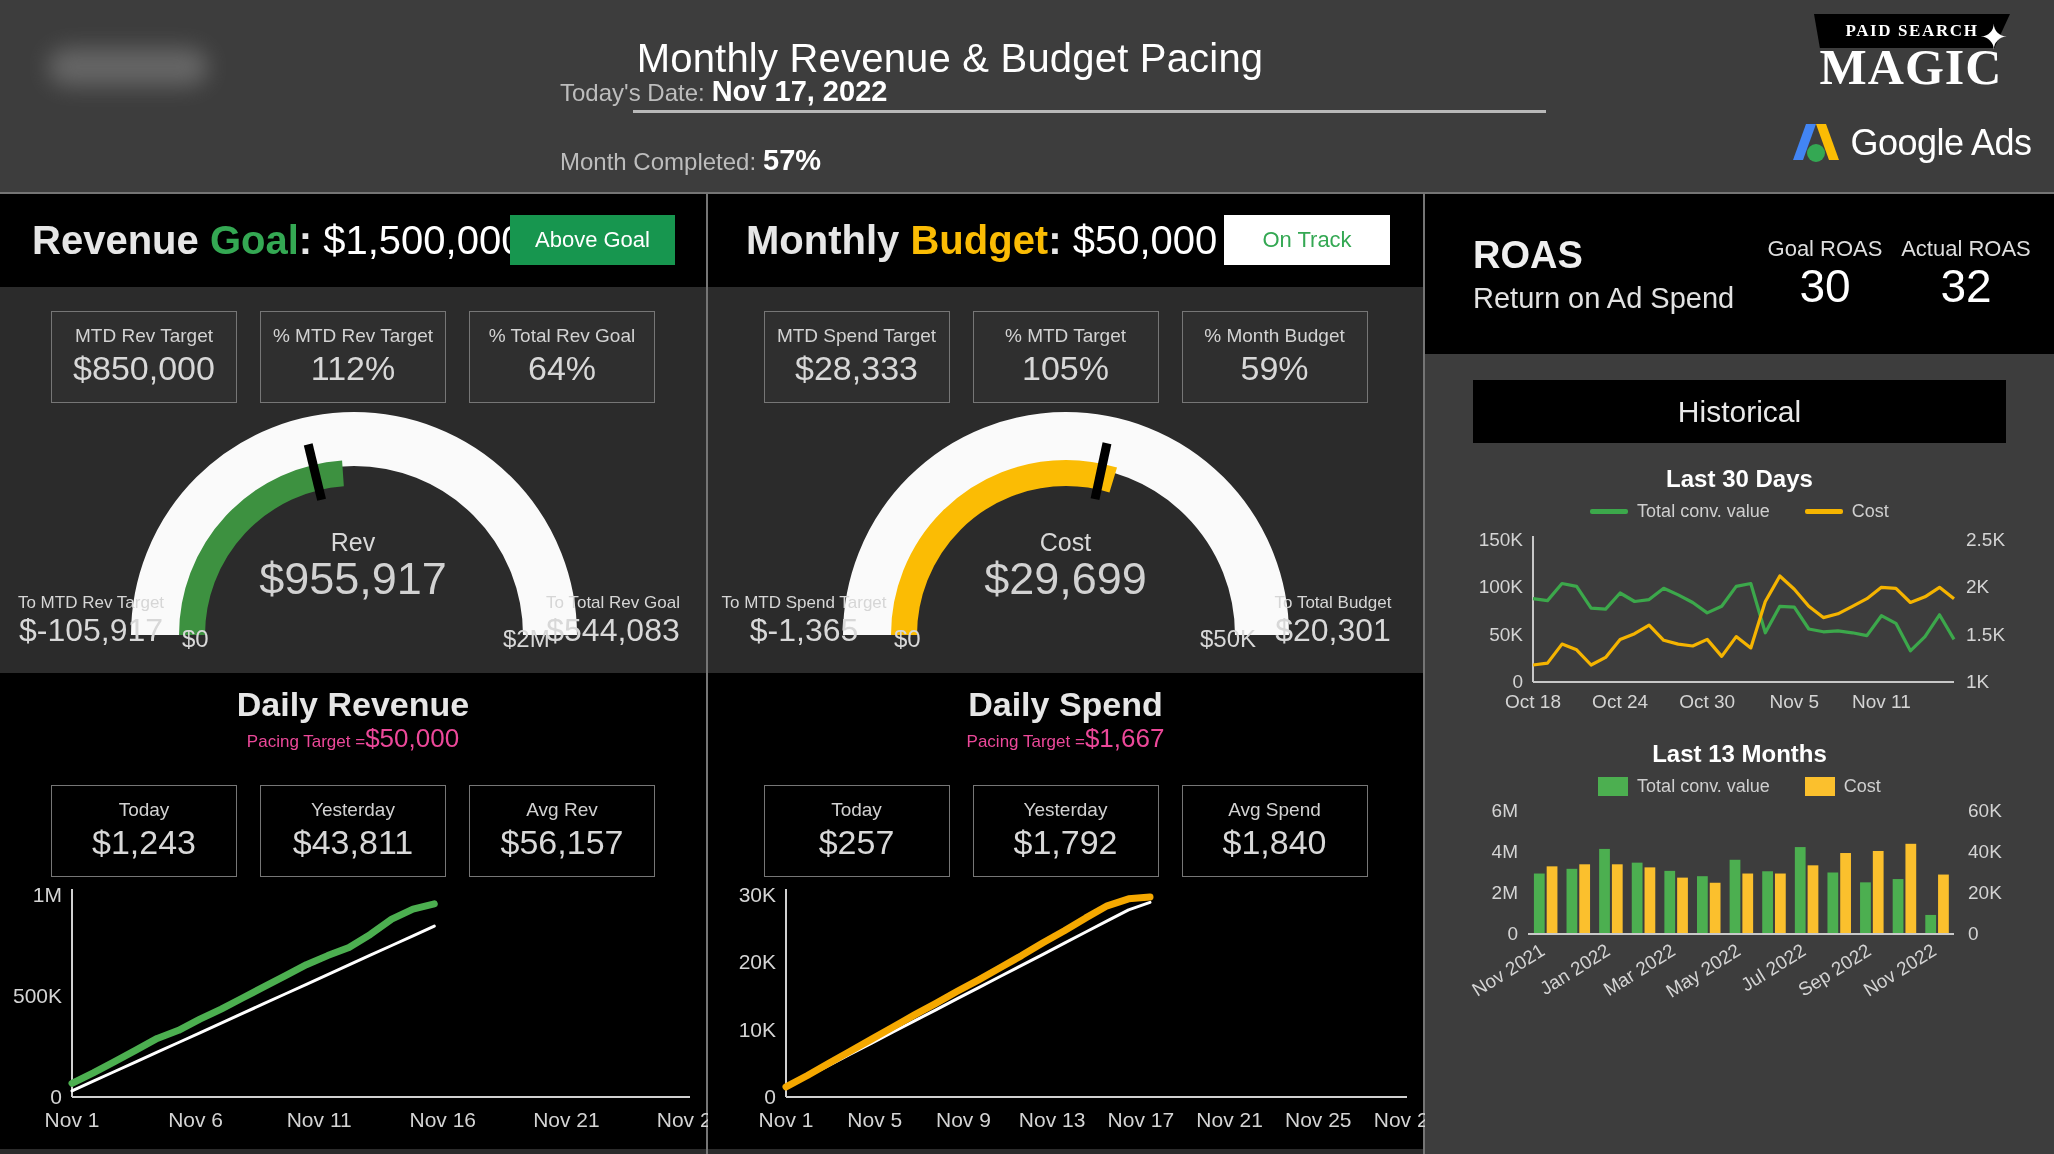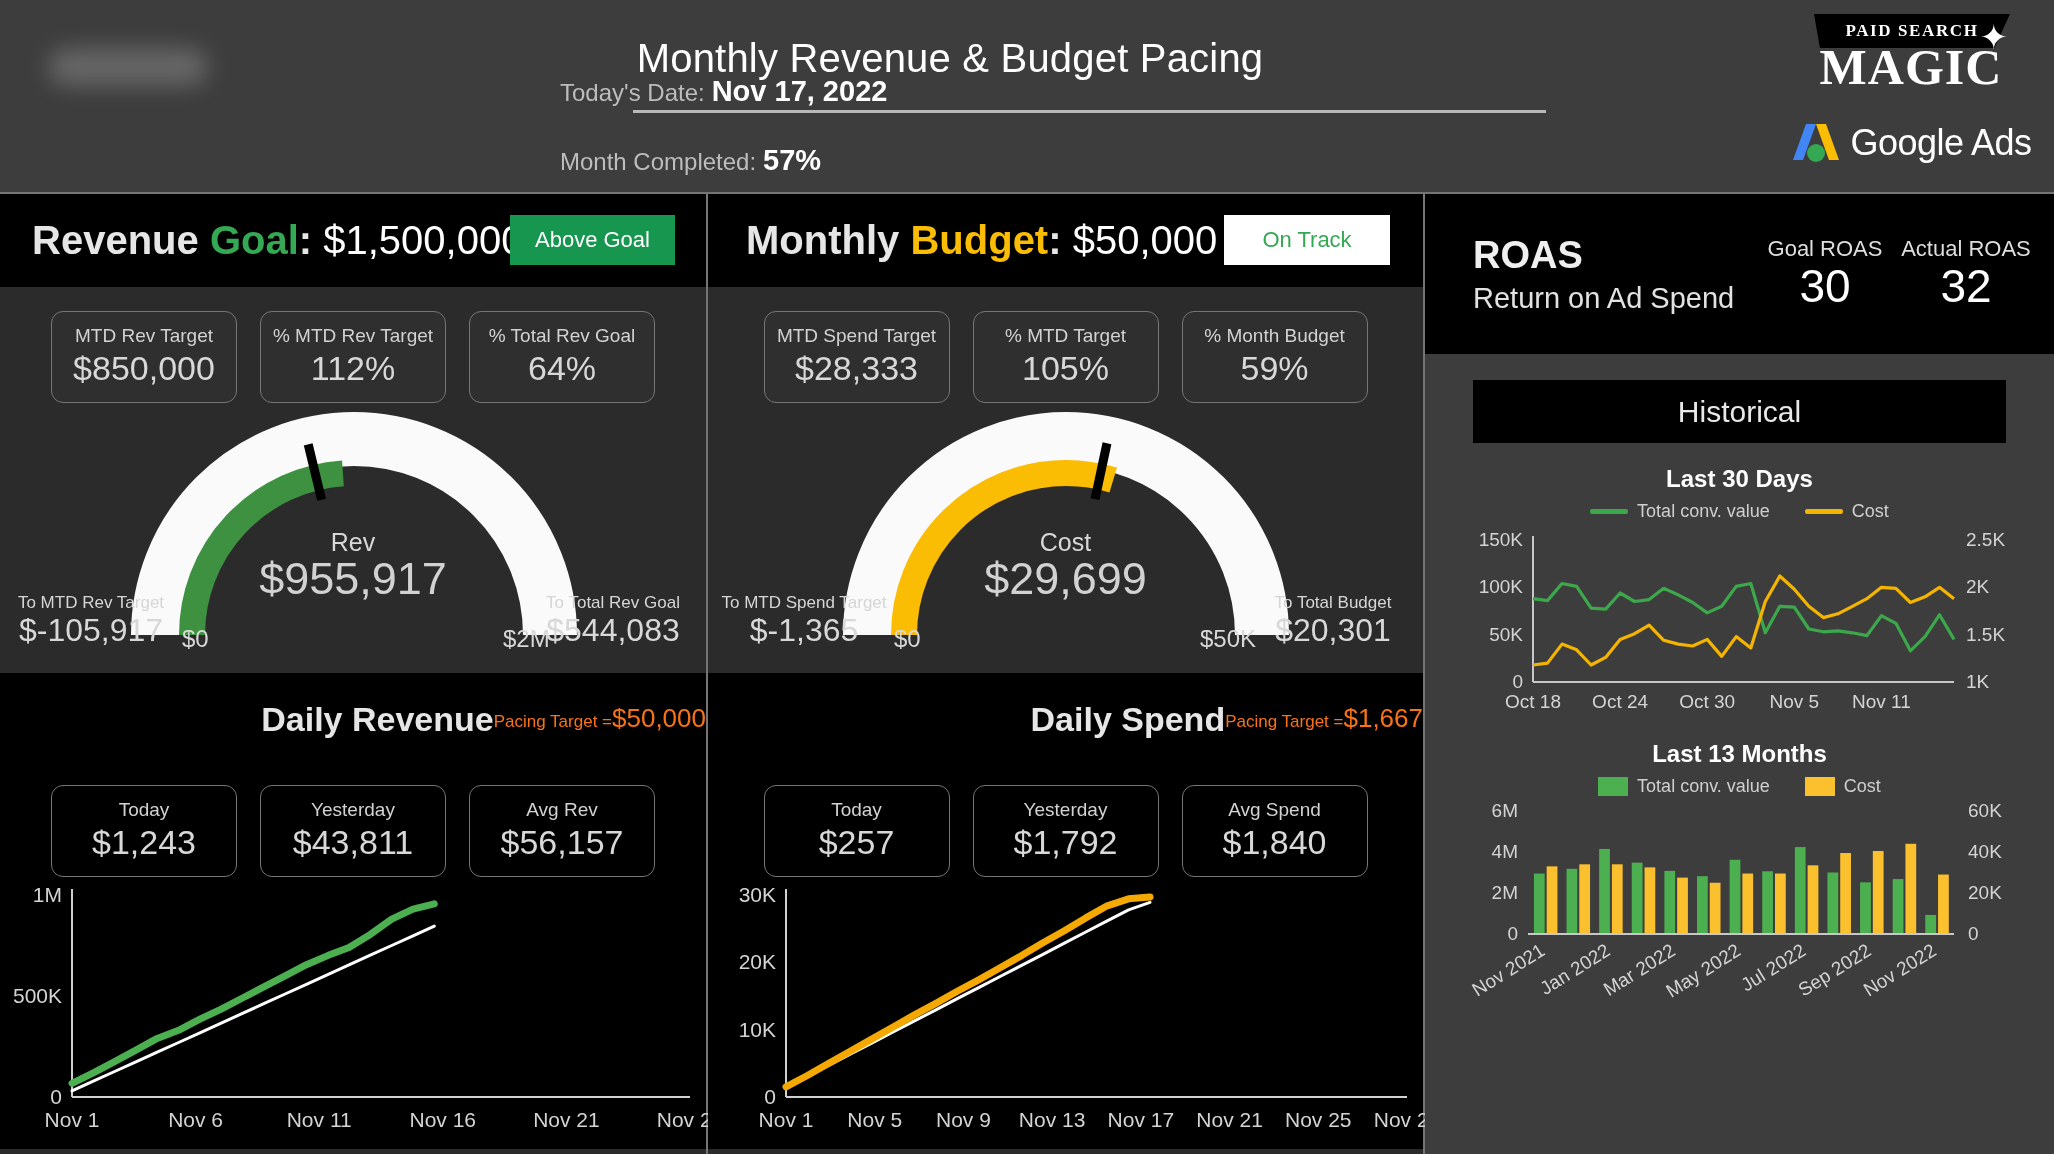--- a/index.html
+++ b/index.html
@@ -44,39 +44,39 @@
   .band-title{font-size:40px;font-weight:700;color:#e6e6e6;white-space:nowrap;}
   .band-title .accent-green{color:#34a853;}
   .band-title .accent-yellow{color:#fbbc04;}
   .band-title .plain{color:#fff;font-weight:400;}
   .badge{position:absolute;height:50px;display:flex;align-items:center;justify-content:center;
          font-size:22px;font-weight:400;}
   .badge-green{background:#17964f;color:#fff;}
   .badge-white{background:#fff;color:#34a853;}
 
   .kpi-row{display:flex;gap:23px;padding:24px 0 0 0;justify-content:center;}
-  .kpi{width:186px;height:92px;border:1px solid #767676;border-radius:12px;background:#2f2f2f;
+  .kpi{width:186px;height:92px;border:1px solid #767676;border-radius:0;background:#2f2f2f;
        display:flex;flex-direction:column;align-items:center;justify-content:center;}
   .kpi-lab{color:#d2d2d2;font-size:19px;line-height:1.1;}
   .kpi-val{color:#d8d8d8;font-size:34px;line-height:1.2;margin-top:1px;}
 
   
   .gauge-wrap{position:relative;height:270px;}
   .gauge-center{position:absolute;left:50%;transform:translateX(-50%);top:125px;text-align:center;}
   .gauge-center .g-lab{color:#d8d8d8;font-size:25px;}
   .gauge-center .g-val{color:#d2d2d2;font-size:45px;margin-top:-4px;}
   .gside{position:absolute;text-align:center;}
   .gside .gs-lab{color:#d6d6d6;font-size:17px;}
   .gside .gs-val{color:#d8d8d8;font-size:32px;line-height:1.1;}
   .gtick{position:absolute;color:#d8d8d8;font-size:24px;}
 
   
-  .band2{height:92px;background:#000;display:flex;flex-direction:row;align-items:center;justify-content:flex-end;}
+  .band2{height:92px;background:#000;display:flex;flex-direction:column;align-items:center;justify-content:center;}
   .band2-t{font-size:34px;font-weight:700;color:#e6e6e6;}
-  .band2-s{font-size:17px;color:#f97316;margin-top:-1px;}
+  .band2-s{font-size:17px;color:#ec4899;margin-top:-1px;}
   .band2-s b{font-size:26px;font-weight:400;}
   .chart-area{background:#000;height:auto;}
 
   .axis-lab{fill:#d4d4d4;font-size:21px;font-family:"Liberation Sans",sans-serif;}
   .axis-lab-sm{fill:#d4d4d4;font-size:19px;font-family:"Liberation Sans",sans-serif;}
 
   
   .roas-box{height:160px;background:#000;position:relative;}
   .roas-t{position:absolute;left:48px;top:40px;color:#efefef;font-size:38px;font-weight:700;}
   .roas-s{position:absolute;left:48px;top:88px;color:#e2e2e2;font-size:29px;}

